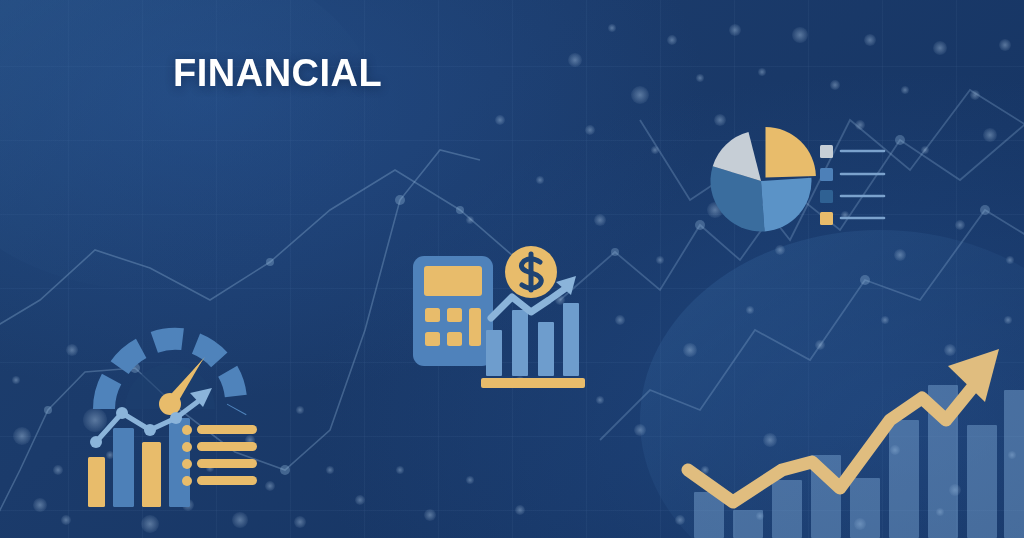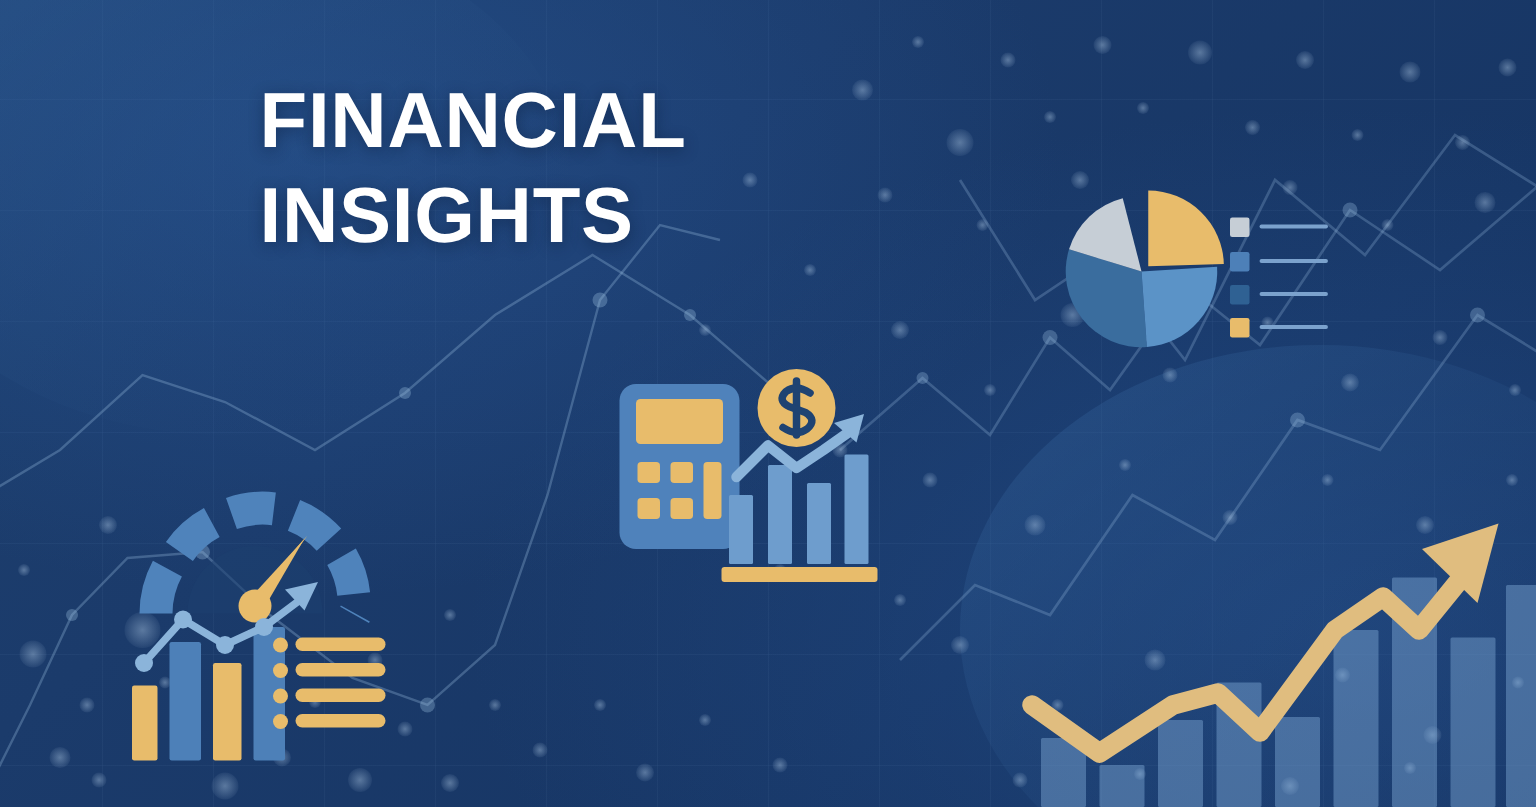--- a/index.html
+++ b/index.html
@@ -31,21 +31,21 @@
     background-position: -6px -8px;
   }
   svg.layer { overflow: visible; }
 
   #title {
     position: absolute;
     left: 173px;
     top: 50px;
     margin: 0;
     color: #ffffff;
-    font-size: 52px;
+    font-size: 38px;
     font-weight: bold;
     line-height: 1.22;
     letter-spacing: 0.5px;
     width: 430px;
     text-shadow: 0 2px 10px rgba(8,24,54,0.45);
   }
   #title .line { display: block; }
 </style>
 </head>
 <body>
@@ -297,16 +297,15 @@
       <rect x="197" y="442" width="60" height="9" rx="4.5" fill="#e8bc6b"></rect>
       <circle cx="187" cy="464" r="5" fill="#e8bc6b"></circle>
       <rect x="197" y="459" width="60" height="9" rx="4.5" fill="#e8bc6b"></rect>
       <circle cx="187" cy="481" r="5" fill="#e8bc6b"></circle>
       <rect x="197" y="476" width="60" height="9" rx="4.5" fill="#e8bc6b"></rect>
     </g>
   </svg>
 
   <h1 id="title">
     <span class="line">FINANCIAL</span>
-    <span class="line">INSIGHTS</span>
   </h1>
 
 </div>
 
 </body></html>

